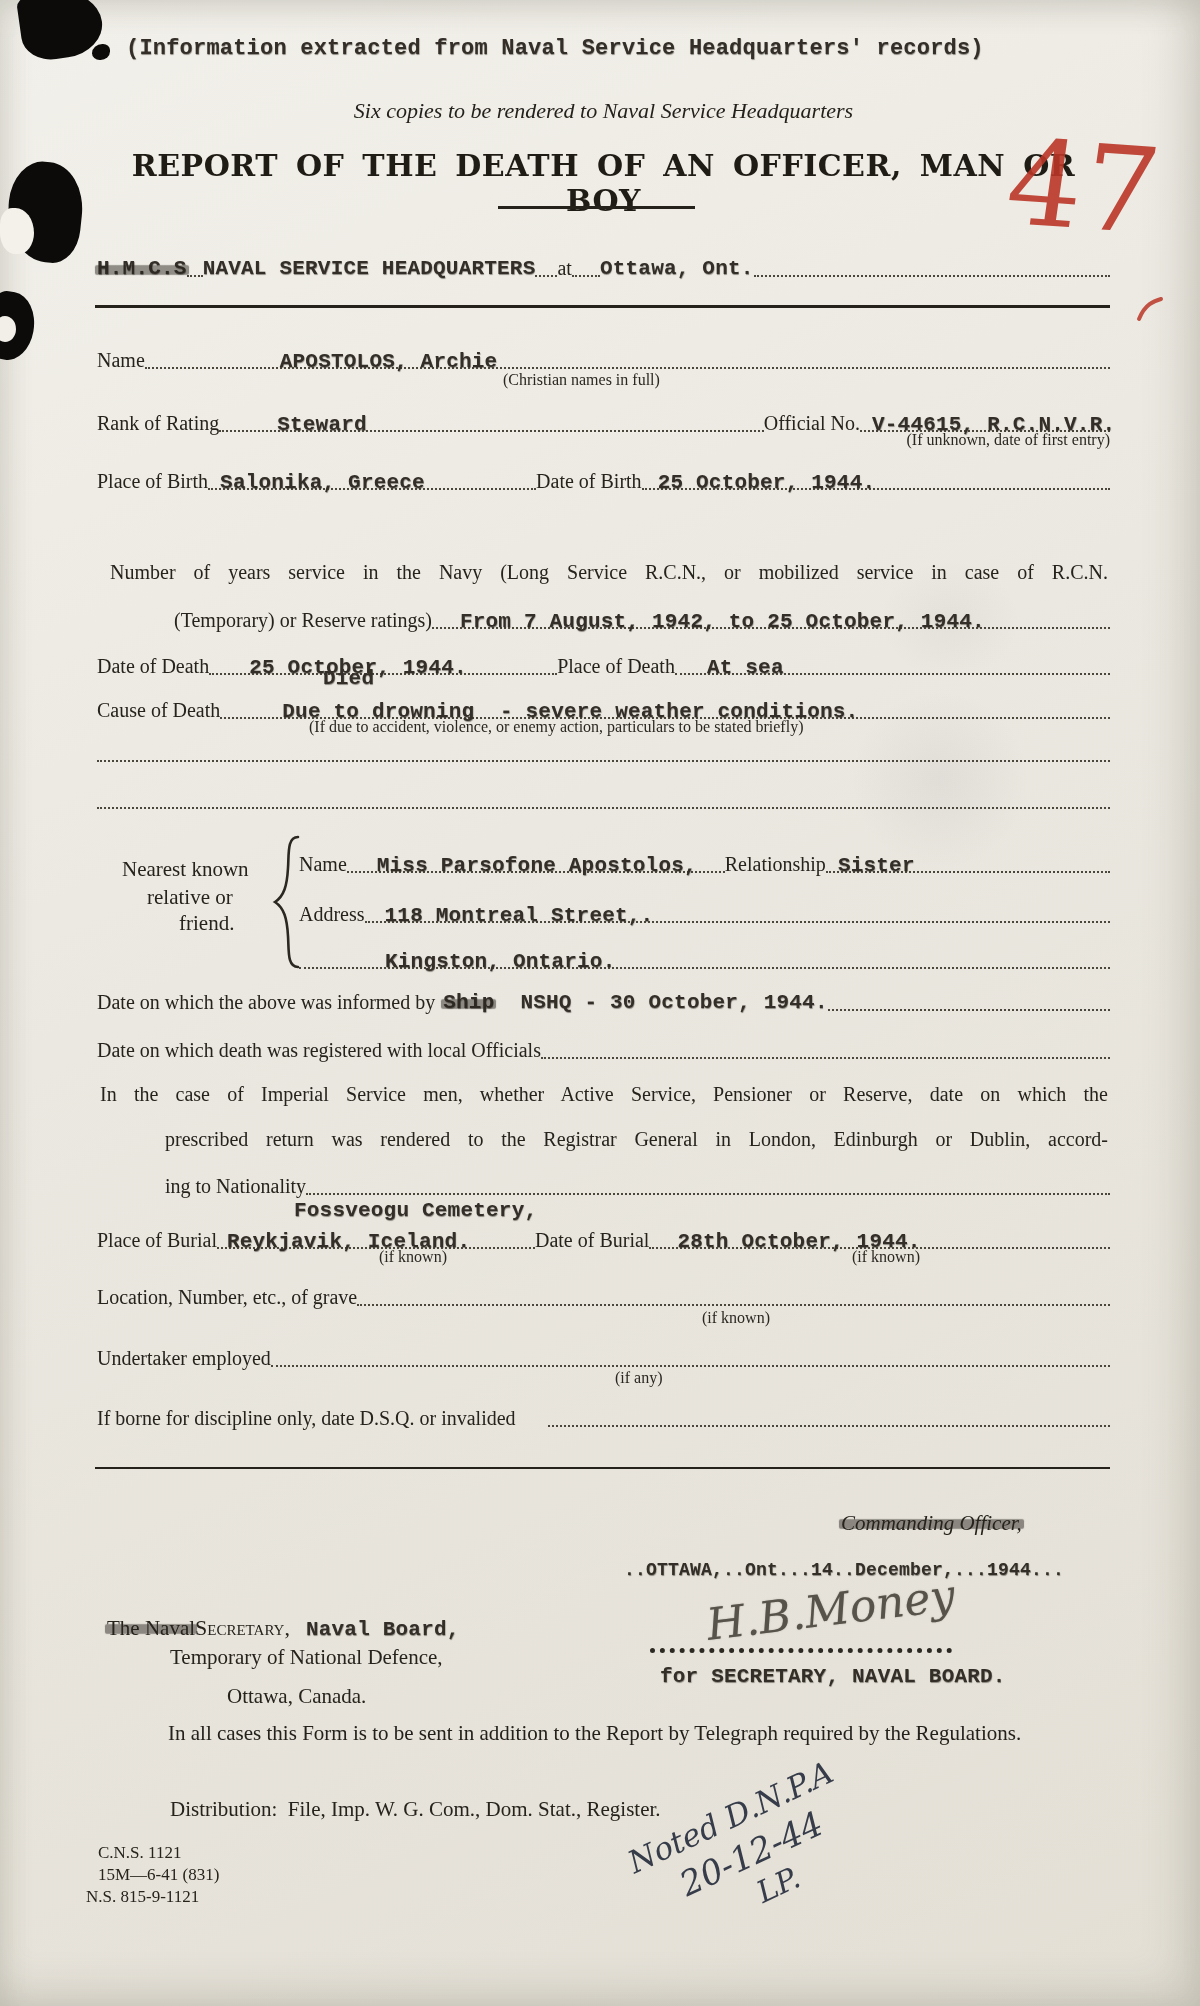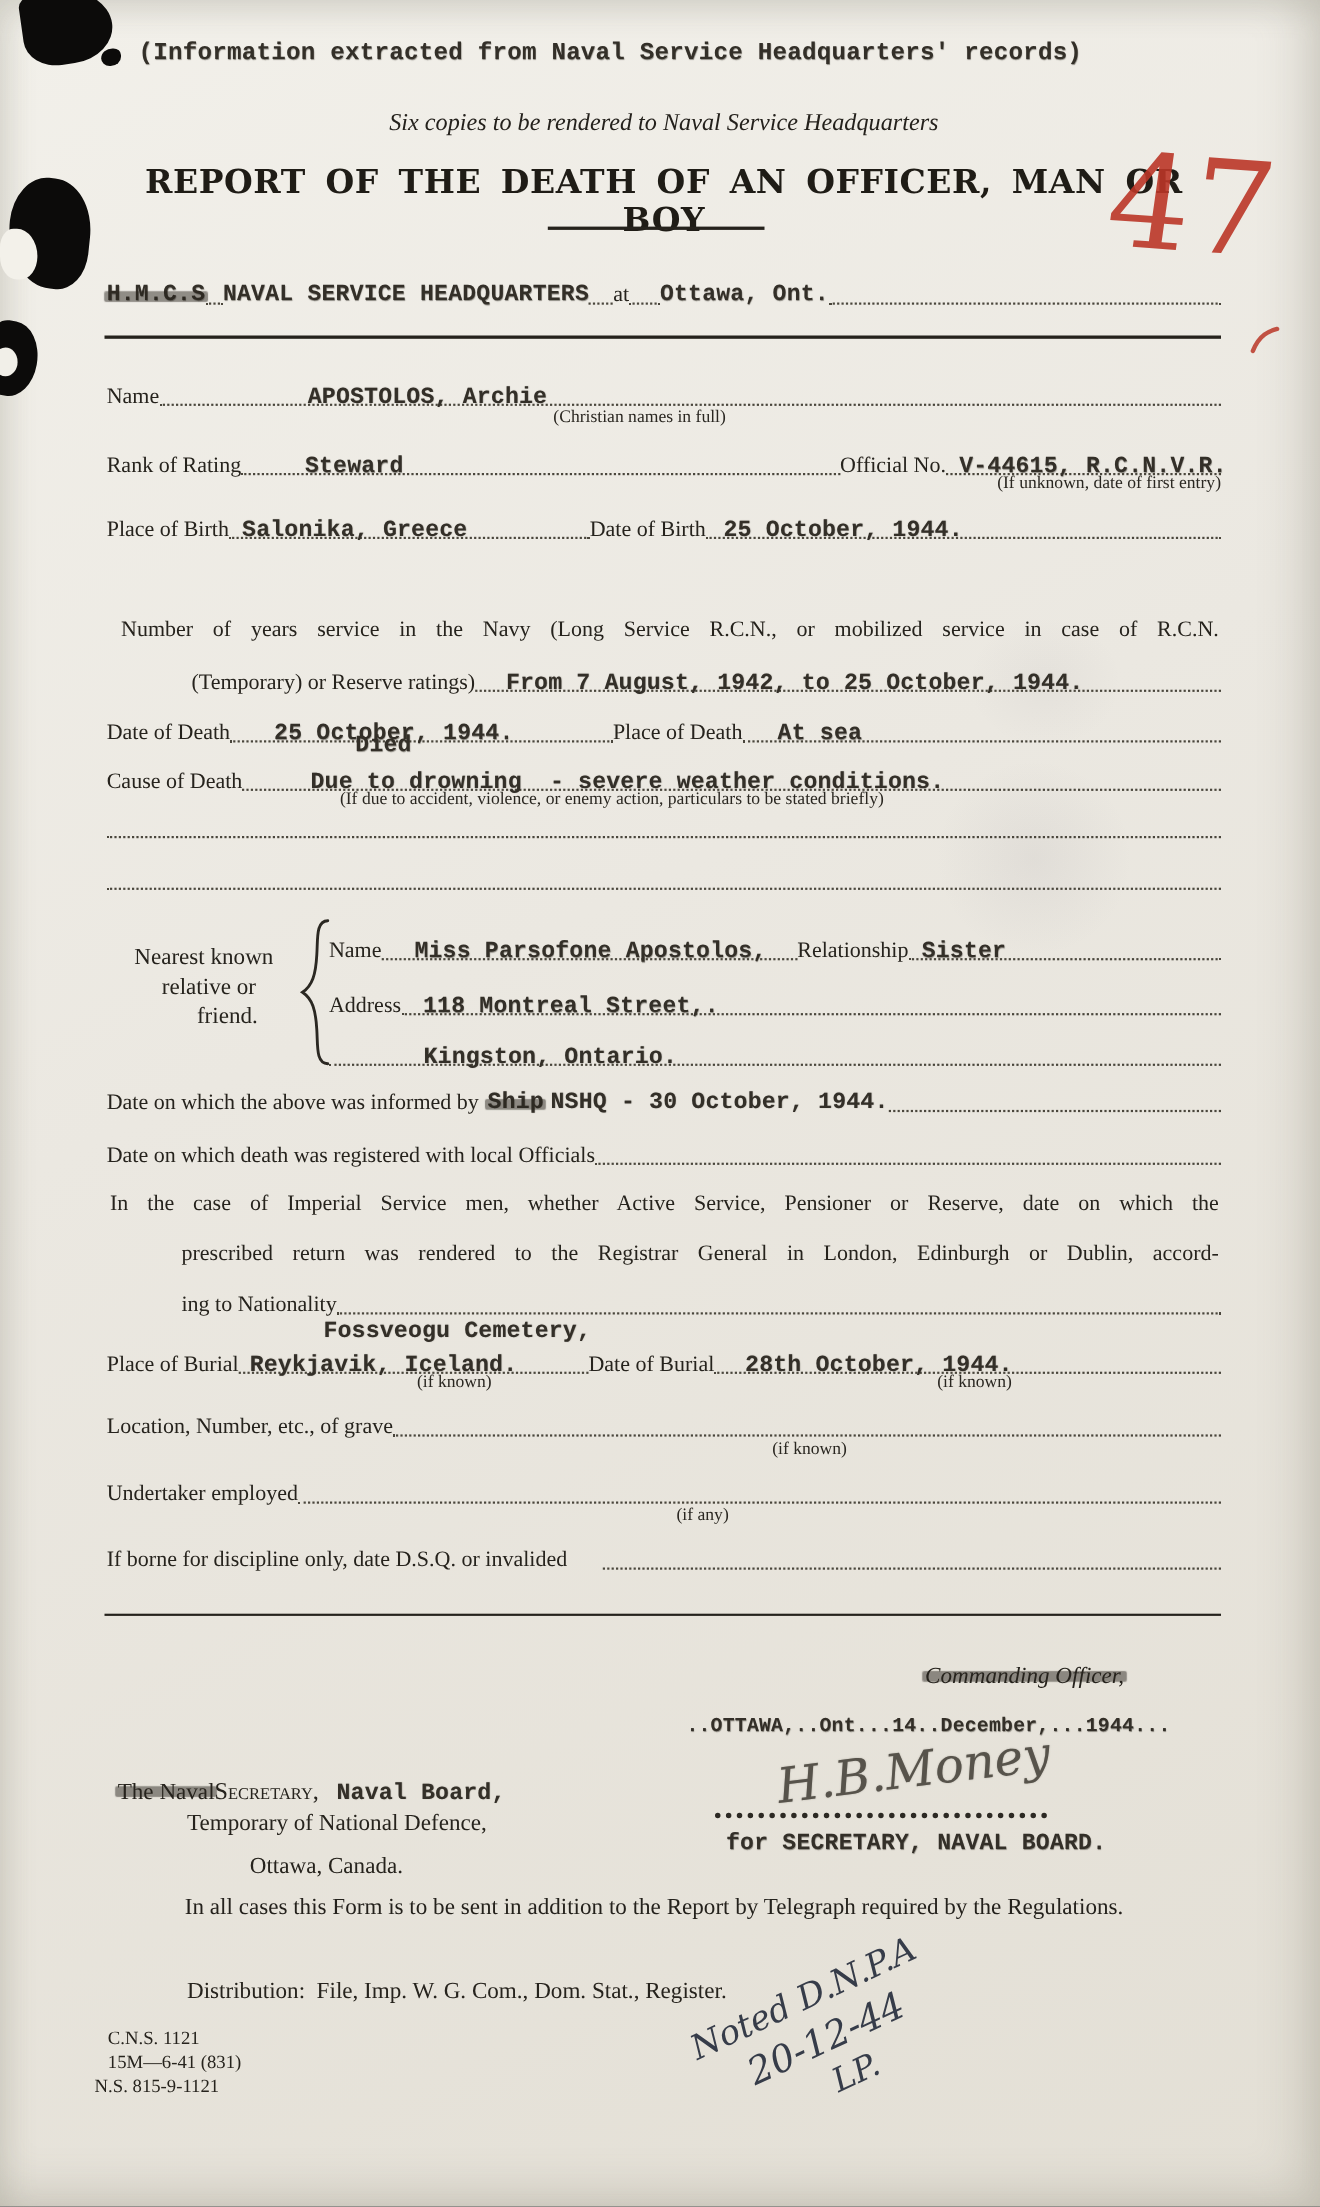--- a/index.html
+++ b/index.html
@@ -188,21 +188,21 @@
   <div class="row" style="top:942px;left:299px;">
     <span class="fill">
         <span class="typed" style="margin-left:86px;">Kingston, Ontario.</span>
       </span>
   </div>
 
   
   <div class="row" style="top:990px;">
     <span class="lbl">Date on which the above was informed by</span>
     <span class="typed xout" style="margin-left:8px;">Ship</span>
-    <span class="typed" style="margin-left:6px;">NSHQ - 30 October, 1944.</span>
+    <span class="typed" style="margin-left:26px;">NSHQ - 30 October, 1944.</span>
     <span class="fill"></span>
   </div>
 
   
   <div class="row" style="top:1038px;">
     <span class="lbl">Date on which death was registered with local Officials</span>
     <span class="fill"></span>
   </div>
 
   

